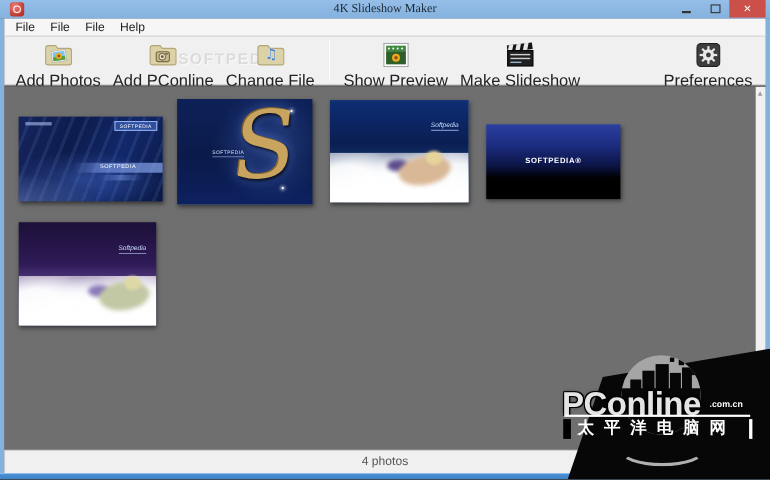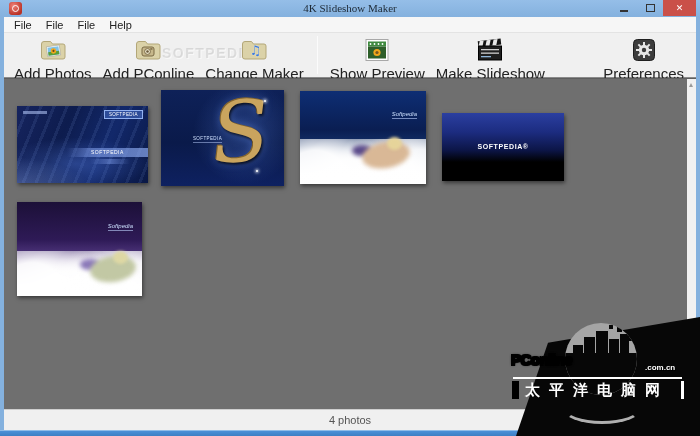--- a/index.html
+++ b/index.html
@@ -116,21 +116,21 @@
   .statusbar{position:absolute;left:4px;top:409px;width:692px;height:21px;background:#f0f0f0;
     border-top:1px solid #cfcfcf;display:flex;align-items:center;justify-content:center;}
   .statusbar span{font-size:11px;color:#555;}
   
   .pc-wm{position:absolute;left:0;top:0;width:700px;height:436px;pointer-events:none;z-index:50;}
   .pc-black{position:absolute;left:500px;top:310px;width:200px;height:126px;background:#070707;
     clip-path:polygon(24% 26%,100% 5.6%,100% 100%,8% 100%);}
   .pc-circle{position:absolute;left:565px;top:323px;width:72px;height:72px;border-radius:50%;
     background:#a5a5a5;overflow:hidden;}
   .pc-circle .blk{position:absolute;background:#070707;}
-  .pc-brand{position:absolute;left:511px;top:351px;font-size:15px;font-weight:bold;color:#000000;
+  .pc-brand{position:absolute;left:511px;top:351px;font-size:30px;font-weight:bold;color:#e5e5e5;
     letter-spacing:-.5px;
     text-shadow:1px 1px 0 #000,-1px -1px 0 #000,1px -1px 0 #000,-1px 1px 0 #000,0 0 3px #000;}
   .pc-suffix{position:absolute;left:645px;top:363px;font-size:8px;font-weight:bold;color:#fff;
     text-shadow:1px 1px 0 #000;}
   .pc-line{position:absolute;left:513px;top:377px;width:169px;height:2px;background:#fff;}
   .pc-tagline{position:absolute;left:512px;top:381px;width:172px;font-size:15px;font-weight:bold;
     color:#fff;letter-spacing:9px;white-space:nowrap;border-left:7px solid #000000;
     border-right:3px solid #fff;padding-left:6px;height:18px;line-height:18px;}
   .pc-arc{position:absolute;left:562px;top:392px;width:80px;height:32px;border-radius:50%;
     border:3px solid transparent;border-bottom-color:#b0b0b0;}
@@ -199,21 +199,21 @@
         <div class="lbl">Add PConline</div>
       </div>
 
       <div class="tb-btn">
         <div class="ic">
           <svg width="26" height="24" viewBox="0 0 26 24">
             <path d="M1.5 6 q0-2.5 2.5-2.5 h6.5 l2 2.5 h10.5 q2 0 2 2 V19 q0 2-2 2 H4 q-2.5 0-2.5-2 Z" fill="#dbd2a8" stroke="#b3a778"></path>
           </svg>
           <span class="music-note">♫</span>
         </div>
-        <div class="lbl">Change Maker</div>
+        <div class="lbl">Change File</div>
       </div>
 
       <div class="tb-sep"></div>
 
       <div class="tb-btn">
         <div class="ic">
           <svg width="26" height="26" viewBox="0 0 26 26">
             <rect x="2" y="2.5" width="22" height="21" fill="#fff" stroke="#a8a8a8"></rect>
             <rect x="4" y="4.5" width="18" height="5" fill="#3f8a3f"></rect>
             <circle cx="6.5" cy="7" r="0.9" fill="#fff"></circle>

